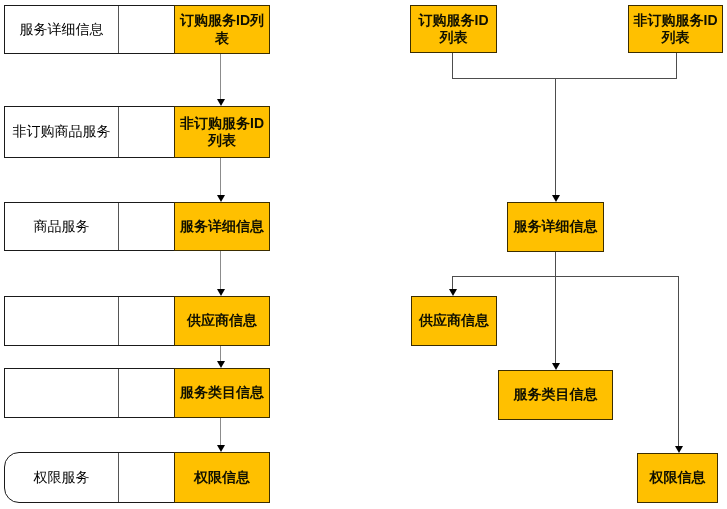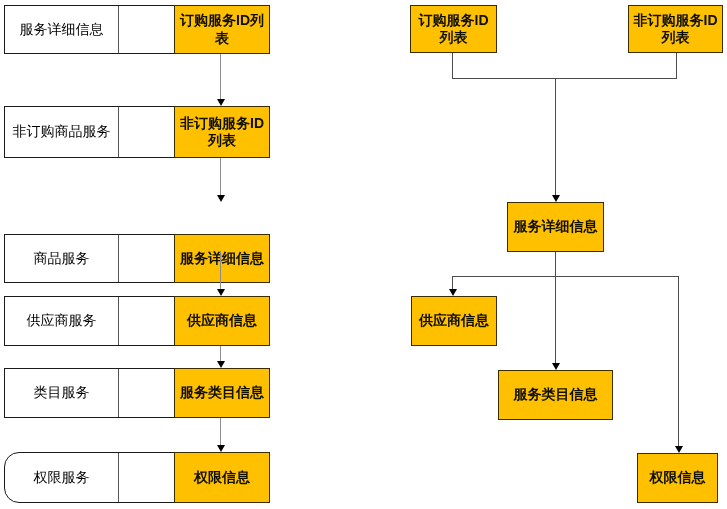--- a/index.html
+++ b/index.html
@@ -32,34 +32,32 @@
     <div class="div"></div>
     <div class="node out">订购服务ID列表</div>
   </div>
 
   <div class="srow" style="top:106px;height:52px;">
     <div class="svc">非订购商品服务</div>
     <div class="div"></div>
     <div class="node out">非订购服务ID列表</div>
   </div>
 
-  <div class="srow" style="top:202px;height:49px;margin-top:32px;">
+  <div class="srow" style="top:202px;height:49px;">
     <div class="svc">商品服务</div>
     <div class="div"></div>
     <div class="node out">服务详细信息</div>
   </div>
 
   <div class="srow" style="top:296px;height:50px;">
-    <div class="svc">供应商服务</div>
     <div class="div"></div>
     <div class="node out">供应商信息</div>
   </div>
 
   <div class="srow" style="top:368px;height:50px;">
-    <div class="svc">类目服务</div>
     <div class="div"></div>
     <div class="node out">服务类目信息</div>
   </div>
 
   <div class="srow" style="top:452px;height:51px;border-radius:15px;">
     <div class="svc">权限服务</div>
     <div class="div"></div>
     <div class="node out">权限信息</div>
   </div>
 

